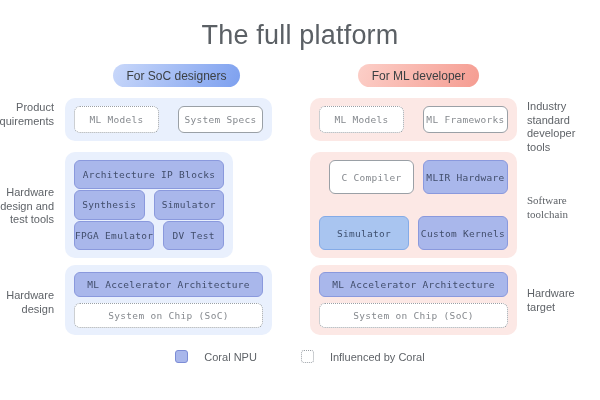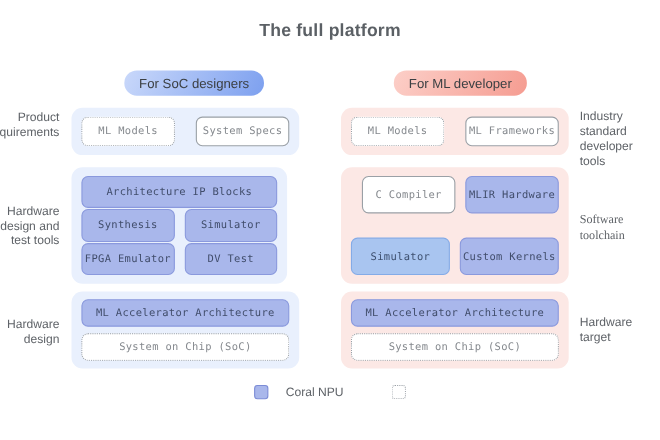--- a/index.html
+++ b/index.html
@@ -2,39 +2,39 @@
 <html><head>
 <meta charset="utf-8">
 <style>
   html,body { margin:0; padding:0; }
   body {
     width:600px; height:400px; background:#ffffff; position:relative;
     font-family:"Liberation Sans", sans-serif; overflow:hidden;
   }
   .title {
     position:absolute; top:20px; left:0; width:600px; margin:0;
-    text-align:center; font-size:16px; font-weight:700; color:#5b6065;
+    text-align:center; font-size:27px; font-weight:400; color:#5b6065;
     letter-spacing:0.2px;
   }
   .pill {
     position:absolute; top:64px; height:23px; border-radius:12px;
     display:flex; align-items:center; justify-content:center;
     font-size:12px; font-weight:500; color:#3c4043; box-sizing:border-box;
   }
   .pill-blue { left:113px; width:127px; background:linear-gradient(115deg,#c9d8fa 0%,#7da0ef 100%); }
   .pill-pink { left:358px; width:121px; background:linear-gradient(115deg,#fccfc8 0%,#f59c91 100%); }
 
   .panel {
     position:absolute; border-radius:10px; box-sizing:border-box;
     display:flex; flex-direction:column; padding:8px 9px;
   }
   .panel.bluebg { background:#e9f0fd; }
   .panel.pinkbg { background:#fce8e5; }
   .p-l1 { left:65px;  top:98px;  width:207px; height:43px; }
-  .p-l2 { left:65px;  top:152px; width:196px; height:106px; gap:1px; }
+  .p-l2 { left:65px;  top:152px; width:168px; height:106px; gap:1px; }
   .p-l3 { left:65px;  top:265px; width:207px; height:70px;  gap:6px; padding:7px 9px; }
   .p-r1 { left:310px; top:98px;  width:207px; height:43px; }
   .p-r2 { left:310px; top:152px; width:207px; height:106px; gap:22px; }
   .p-r3 { left:310px; top:265px; width:207px; height:70px;  gap:6px; padding:7px 9px; }
 
   .row { display:flex; gap:9px; flex:1; min-height:0; }
   .row > * { flex:1; }
 
   .box {
     border-radius:6px; display:flex; align-items:center; justify-content:center;
@@ -145,14 +145,15 @@
   </div>
 </div>
 
 <div class="legend">
   <div class="legend-item">
     <span class="swatch blue"></span>
     <span>Coral NPU</span>
   </div>
   <div class="legend-item">
     <span class="swatch dotted"></span>
+    <span>Influenced by Coral</span>
   </div>
 </div>
 
 </body></html>

